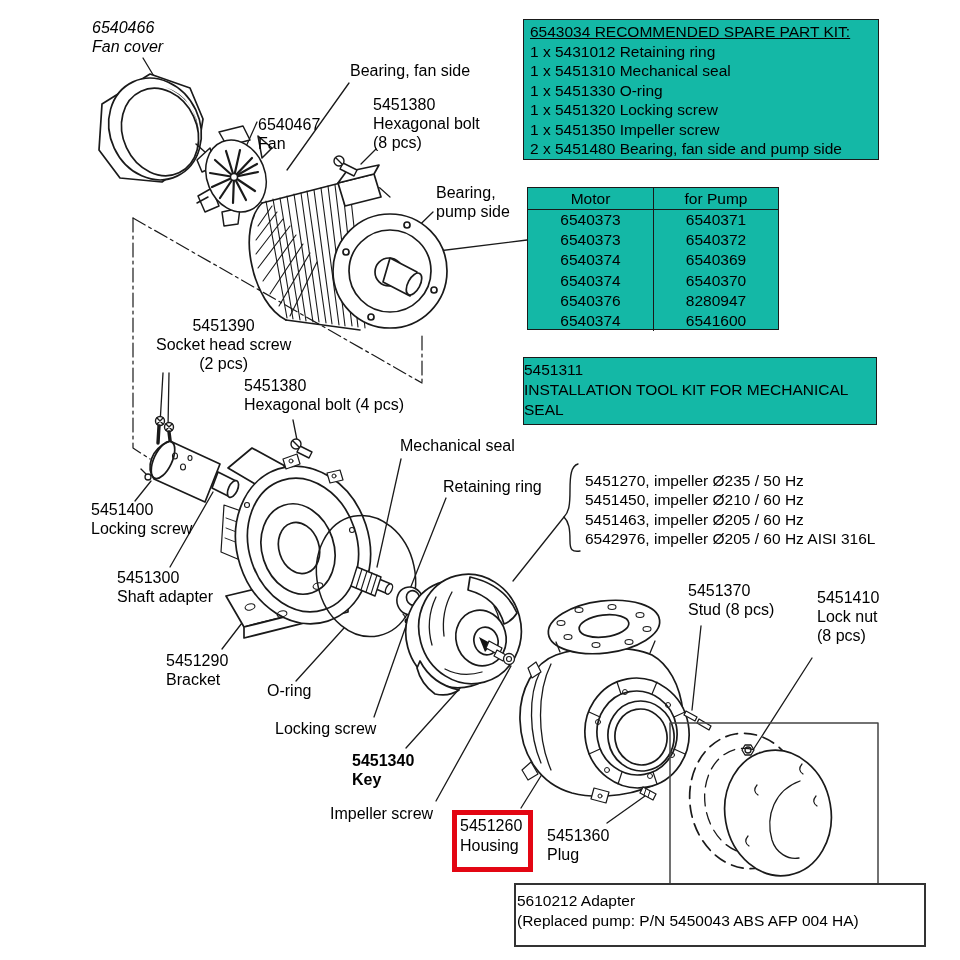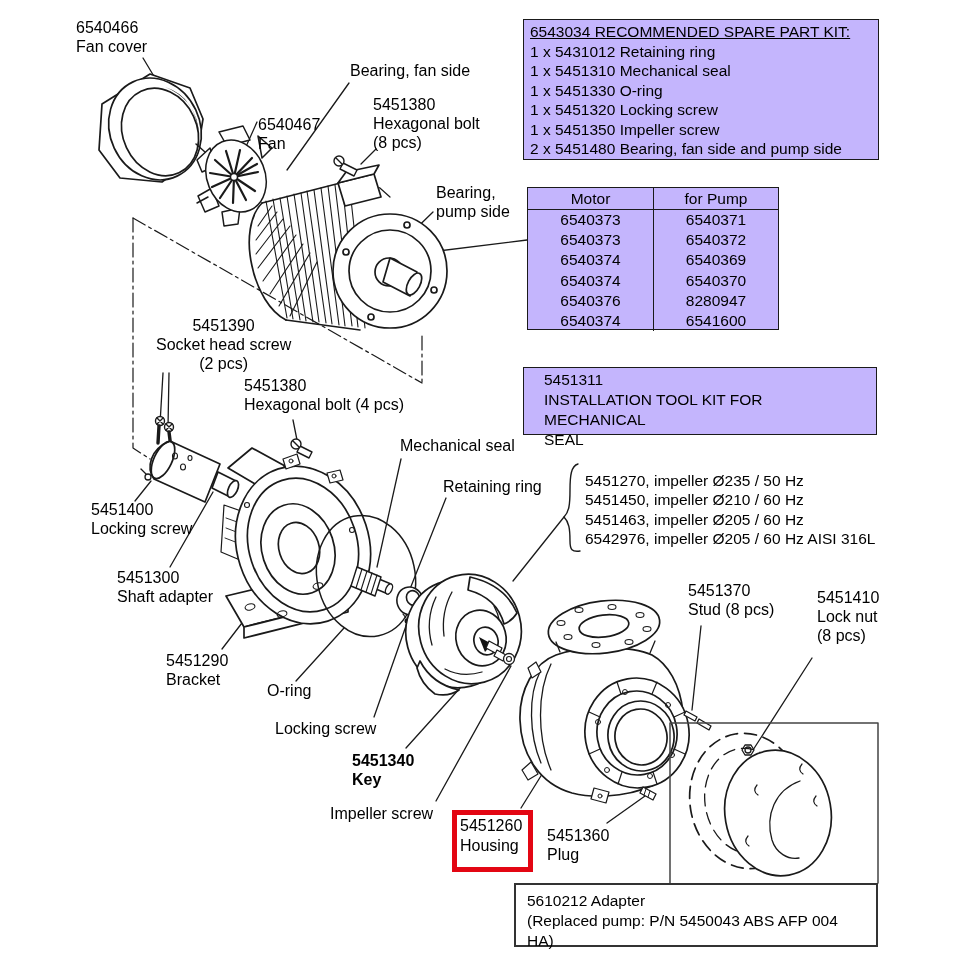--- a/index.html
+++ b/index.html
@@ -1,34 +1,34 @@
 <!DOCTYPE html>
 <html><head>
 <meta charset="utf-8">
 <style>
   html,body{margin:0;padding:0;background:#fff;}
   #stage{position:relative;width:960px;height:960px;background:#fff;overflow:hidden;
          font-family:"Liberation Sans", sans-serif;color:#000;}
   svg{position:absolute;left:0;top:0;}
   .lbl{position:absolute;font-size:16px;line-height:19px;white-space:pre-line;}
-  .box{position:absolute;border:1.7px solid #1a1a1a;box-sizing:border-box;background:#c4b5fd;}
+  .box{position:absolute;border:1.7px solid #1a1a1a;box-sizing:border-box;background:#14b8a6;}
   .kit{left:523px;top:19px;width:356px;height:141px;padding:2px 6px;font-size:15.5px;line-height:19.5px;}
   .kit-title{text-decoration:underline;}
-  .toolkit{left:523px;top:367px;width:354px;height:68px;padding:2px 20px;font-size:15.5px;line-height:20px;white-space:pre-line;}
+  .toolkit{left:523px;top:357px;width:354px;height:68px;padding:2px 0;font-size:15.5px;line-height:20px;white-space:pre-line;}
   .mtable{left:527px;top:187px;width:252px;height:143px;font-size:15.5px;}
   .mt-row{display:flex;line-height:20.2px;}
   .mt-row.head{line-height:21px;border-bottom:1.5px solid #1a1a1a;}
   .mt-row > div{width:50%;text-align:center;}
   .mt-row > div.c2{border-left:1.5px solid #1a1a1a;box-sizing:border-box;}
   .implist{position:absolute;left:585px;top:471px;font-size:15.5px;line-height:19.4px;}
   .redbox{position:absolute;left:452px;top:810px;width:81px;height:62px;border:5px solid #e30613;
           box-sizing:border-box;background:#fff;}
   .redbox .txt{padding:1px 0 0 3px;font-size:16px;line-height:20px;white-space:pre-line;}
-  .adpbox{position:absolute;left:514px;top:883px;width:364px;height:64px;border:2px solid #333;
-          box-sizing:border-box;background:#fff;padding:6px 11px;font-size:15.5px;line-height:20px;white-space:pre-line;}
+  .adpbox{position:absolute;left:514px;top:883px;width:412px;height:64px;border:2px solid #333;
+          box-sizing:border-box;background:#fff;padding:6px 1px;font-size:15.5px;line-height:20px;white-space:pre-line;}
 </style>
 </head>
 <body>
 
 <div id="stage">
 
 <svg width="960" height="960" viewBox="0 0 960 960">
   <g fill="none" stroke="#1a1a1a" stroke-width="1.7" stroke-linecap="round" stroke-linejoin="round">
 
     <g stroke-width="1.2" stroke-dasharray="14 4 3 4">
@@ -300,21 +300,21 @@
       <path d="M816,796 q-5,6 1,10" stroke-width="1.2"></path>
       <path d="M748,836 q-5,6 1,10" stroke-width="1.2"></path>
     </g>
 
     <g stroke="#444" stroke-width="1.5">
       <path d="M670,883 L670,723 L878,723 L878,883"></path>
     </g>
   </g>
 </svg>
 
-<div class="lbl" style="left:76px;top:18px;">6540466
+<div class="lbl" style="left:92px;top:18px;font-style:italic;">6540466
 Fan cover</div>
 <div class="lbl" style="left:258px;top:85px;margin-top:30px;">6540467
 Fan</div>
 <div class="lbl" style="left:350px;top:61px;">Bearing, fan side</div>
 <div class="lbl" style="left:373px;top:95px;">5451380
 Hexagonal bolt
 (8 pcs)</div>
 <div class="lbl" style="left:436px;top:153px;margin-top:30px;">Bearing,
 pump side</div>
 <div class="lbl" style="left:156px;top:316px;text-align:center;">5451390

